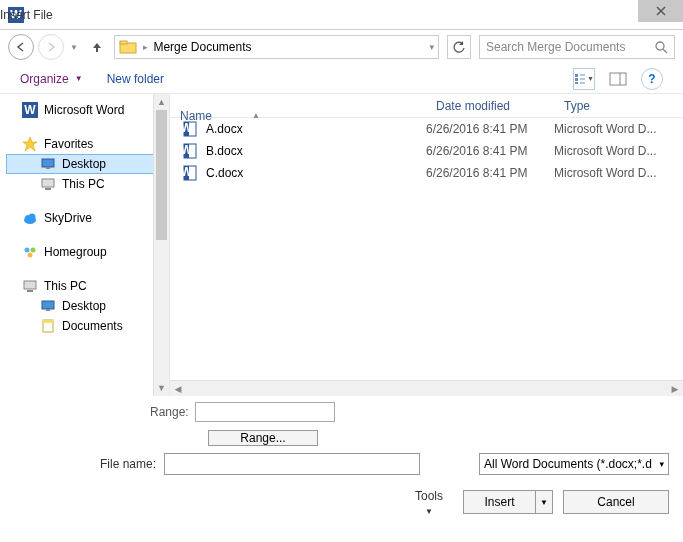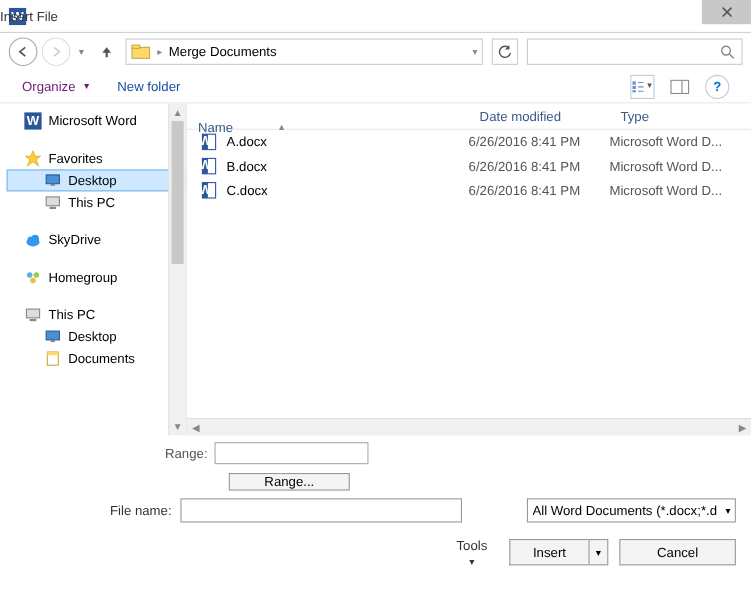--- a/index.html
+++ b/index.html
@@ -126,20 +126,21 @@
     <span class="crumb">Merge Documents</span>
     <span class="chevron">▾</span>
   </div>
   <div class="refresh">
     <svg width="14" height="14">
         <path d="M11 4 A5 5 0 1 0 12 8" fill="none" stroke="#555" stroke-width="1.3"></path>
         <path d="M11 1 L11 5 L7 5 Z" fill="#555"></path>
       </svg>
   </div>
   <div class="search">
+    <span>Search Merge Documents</span>
     <span class="mag">
       <svg width="13" height="13">
           <circle cx="5" cy="5" r="4" fill="none" stroke="#888" stroke-width="1.3"></circle>
           <line x1="8" y1="8" x2="12" y2="12" stroke="#888" stroke-width="1.3"></line>
         </svg>
     </span>
   </div>
 </div>
 
 <div class="toolbar">

